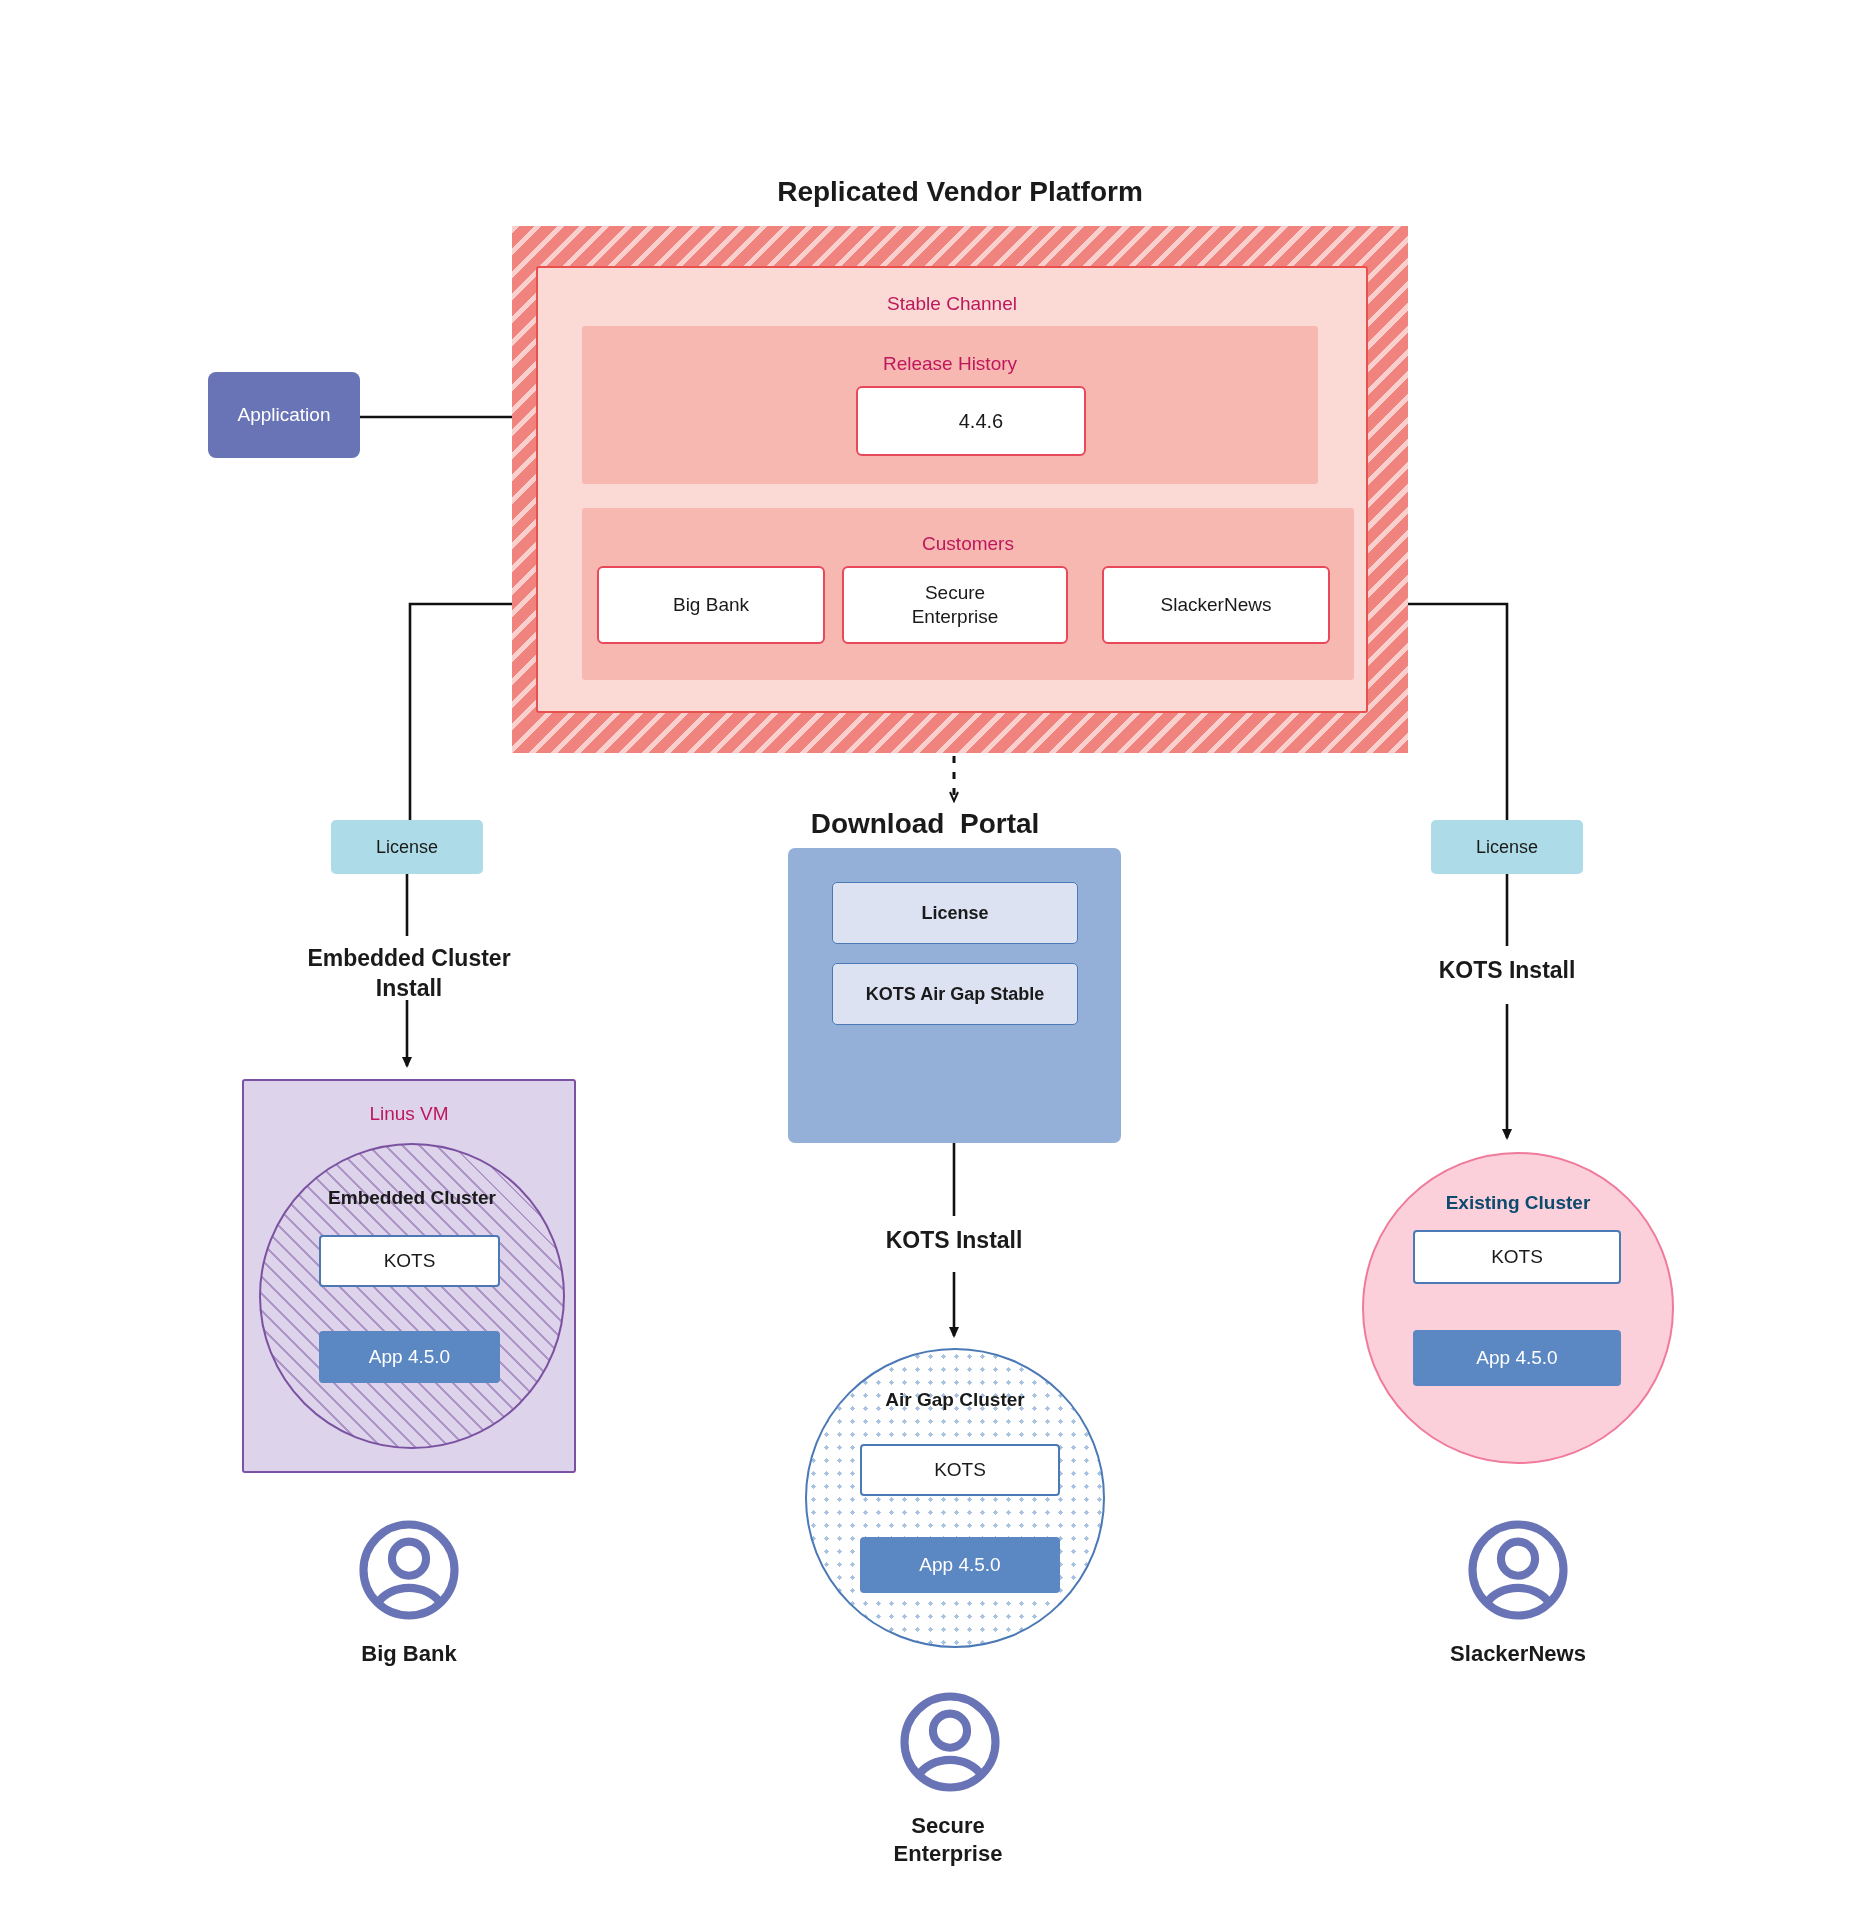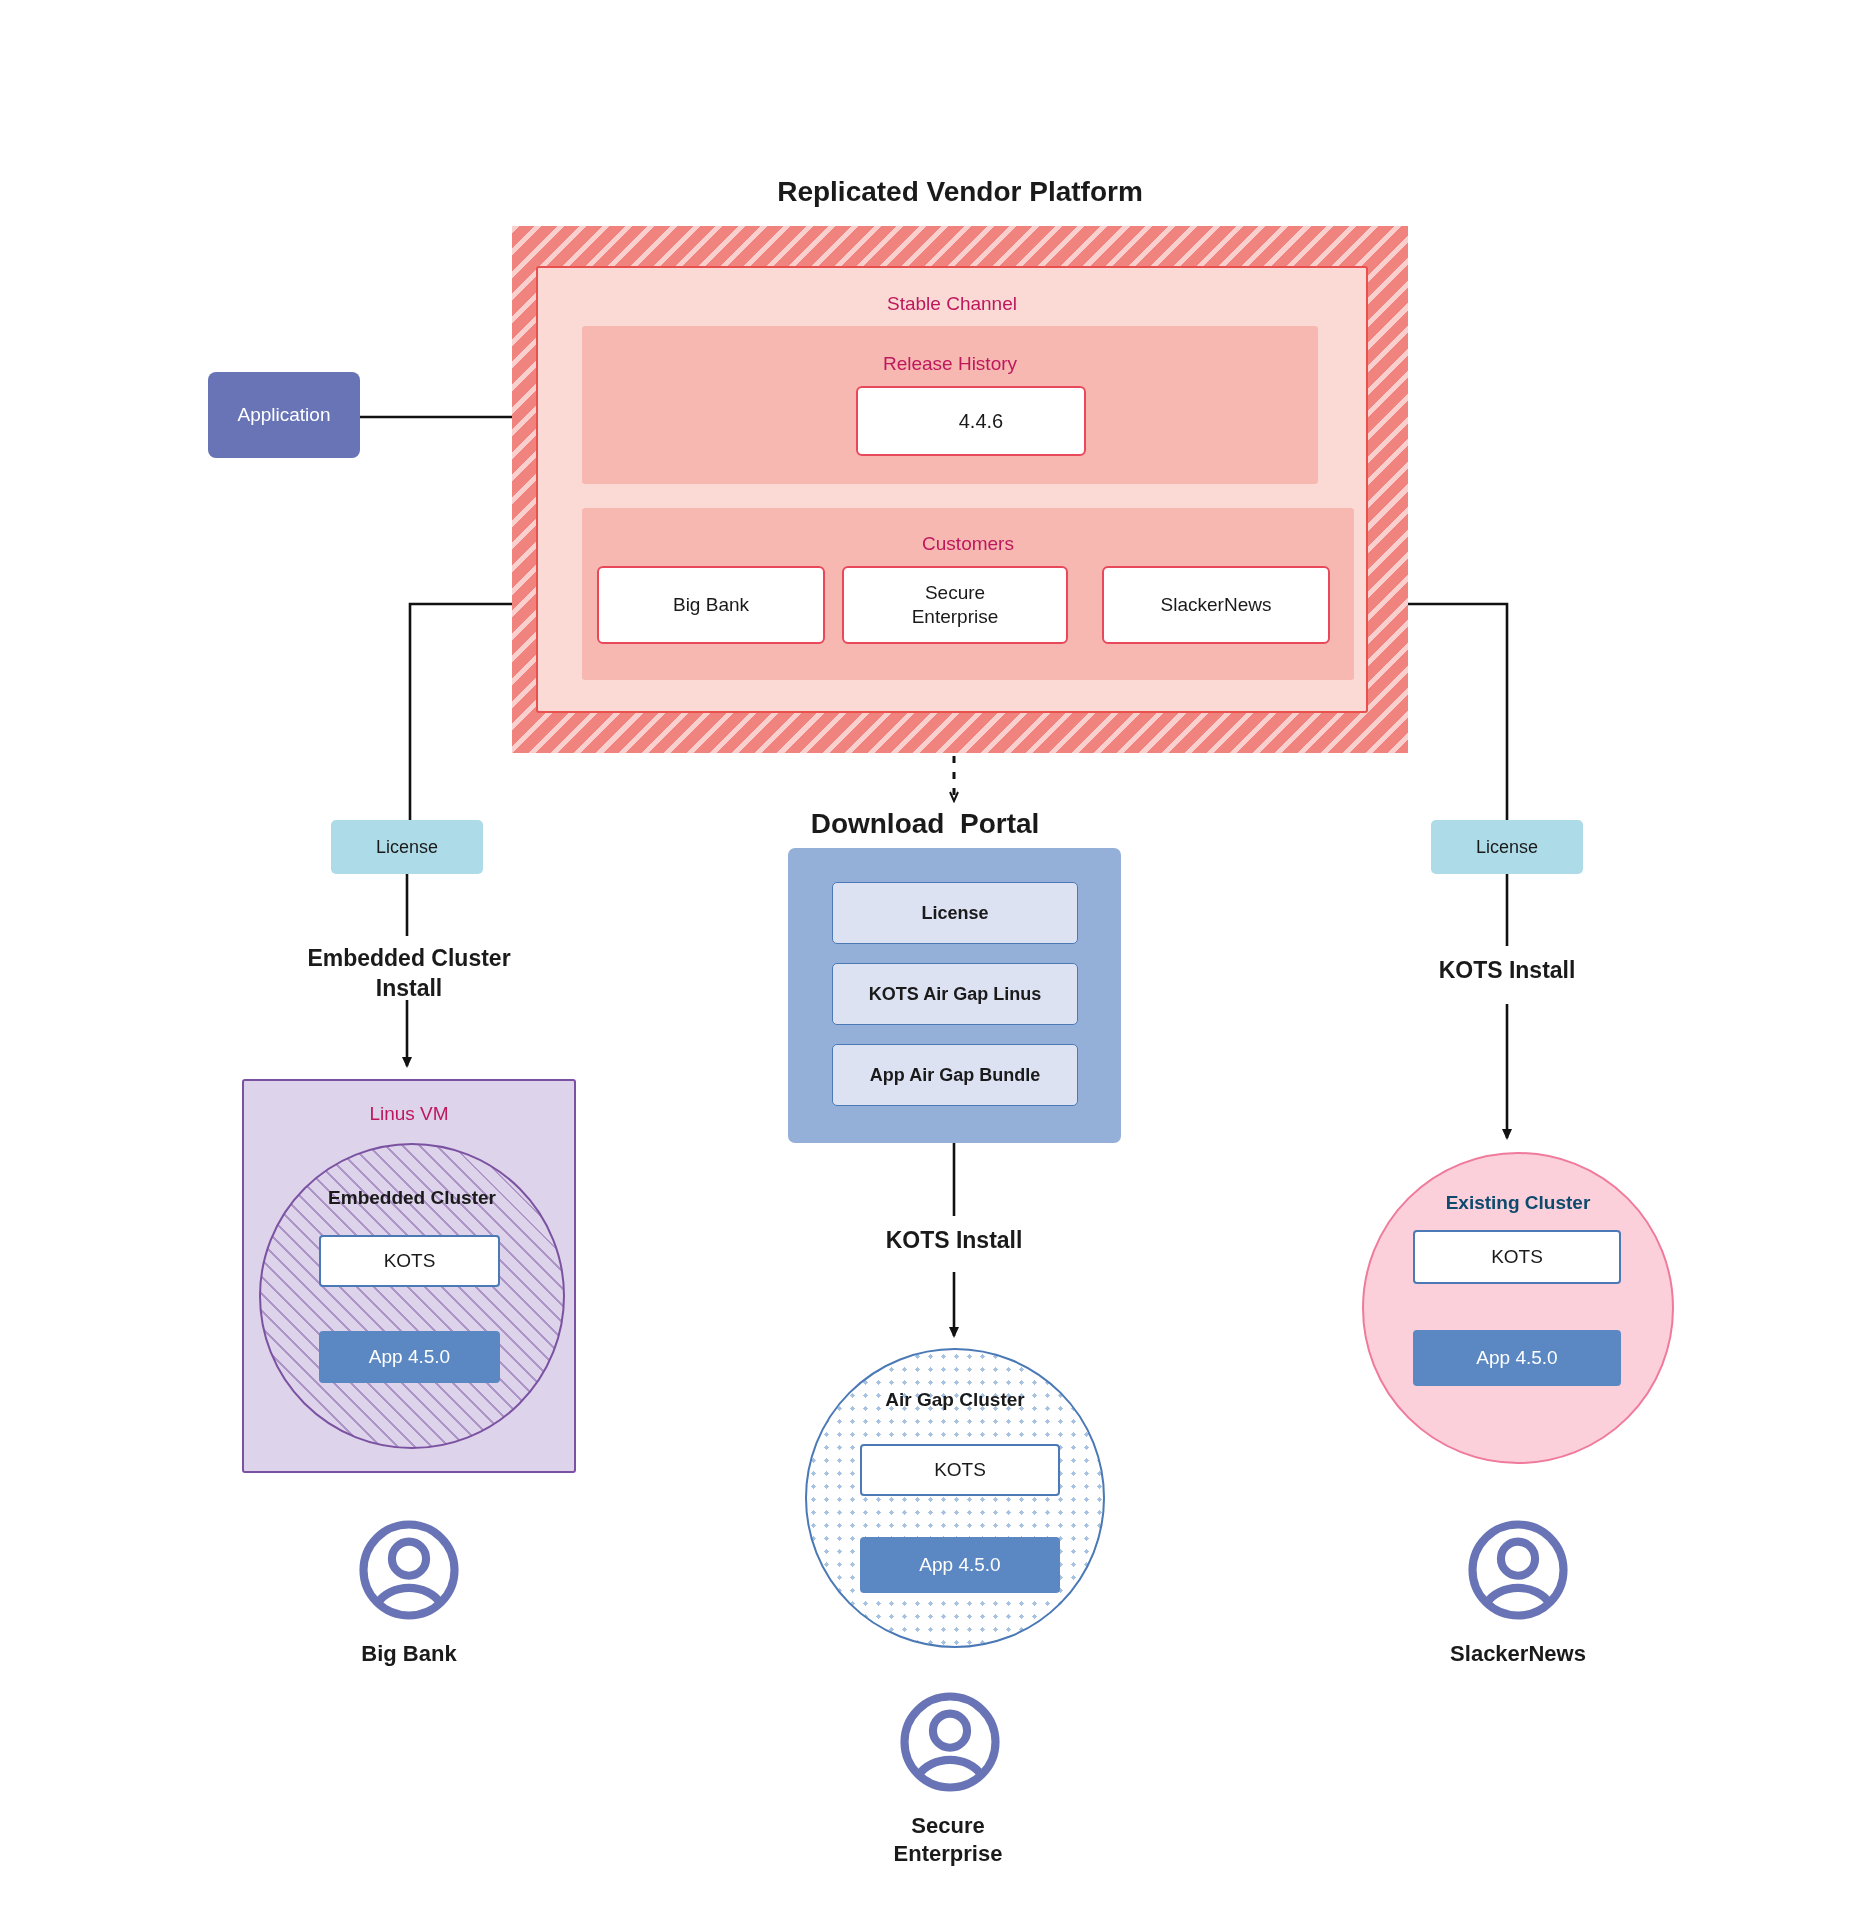--- a/index.html
+++ b/index.html
@@ -287,22 +287,21 @@
   <div class="abs txt-center license-chip" id="license-right">License</div>
 
   <div class="abs txt-center flow-label" id="label-embedded-install" style="white-space:pre-line;">Embedded Cluster
 Install</div>
   <div class="abs txt-center flow-label" id="label-kots-install-mid">KOTS Install</div>
   <div class="abs txt-center flow-label" id="label-kots-install-right">KOTS Install</div>
 
   <div class="abs txt-center diagram-title" id="download-portal-title" style="height:30px;">Download  Portal</div>
   <div class="abs" id="download-portal"></div>
   <div class="abs txt-center portal-item" id="portal-license">License</div>
-  <div class="abs txt-center portal-item" id="portal-kots-bundle">KOTS Air Gap Linus</div>
-  <div class="abs txt-center portal-item" id="portal-app-bundle">App Air Gap Bundle</div>
+  <div class="abs txt-center portal-item" id="portal-kots-bundle">KOTS Air Gap Stable</div>
 
   <div class="abs" id="linus-vm"></div>
   <div class="abs txt-center section-label" id="linus-vm-label" style="height:26px;">Linus VM</div>
   <div class="abs" id="embedded-cluster-circle"></div>
   <div class="abs txt-center" id="embedded-cluster-label" style="height:26px; font-size:19px; font-weight:700; color:#1a1a1a;">Embedded Cluster</div>
   <div class="abs txt-center kots-chip" id="kots-embedded">KOTS</div>
   <div class="abs txt-center app-chip" id="app-embedded">App 4.5.0</div>
 
   <svg class="abs avatar" id="avatar-big-bank" viewBox="0 0 64 64">
     <circle cx="32" cy="32" r="28" fill="none" stroke="#6874b5" stroke-width="5"></circle>

